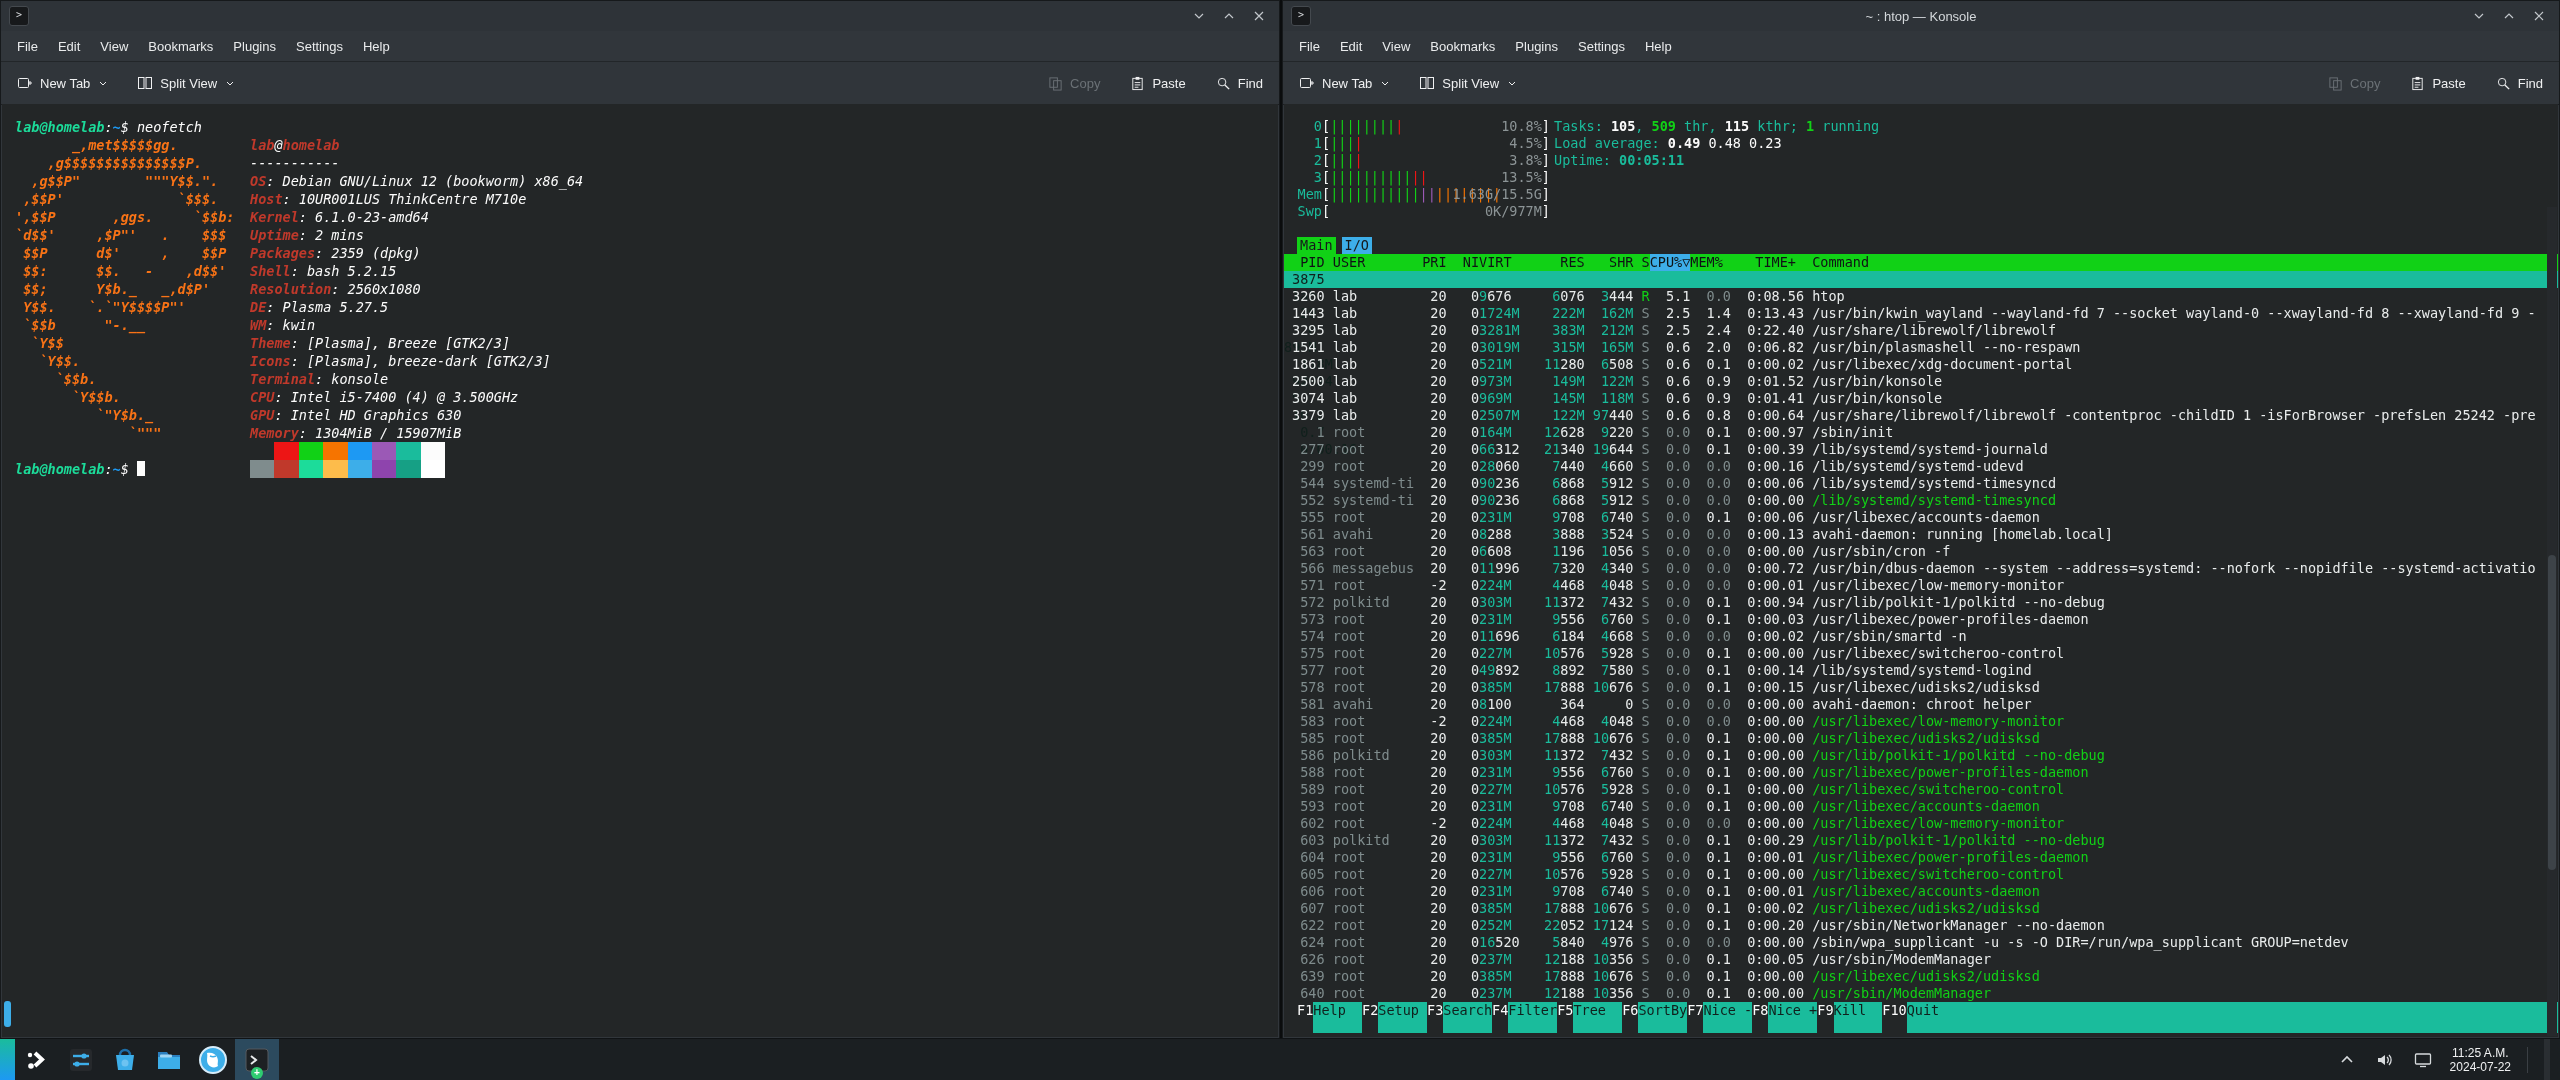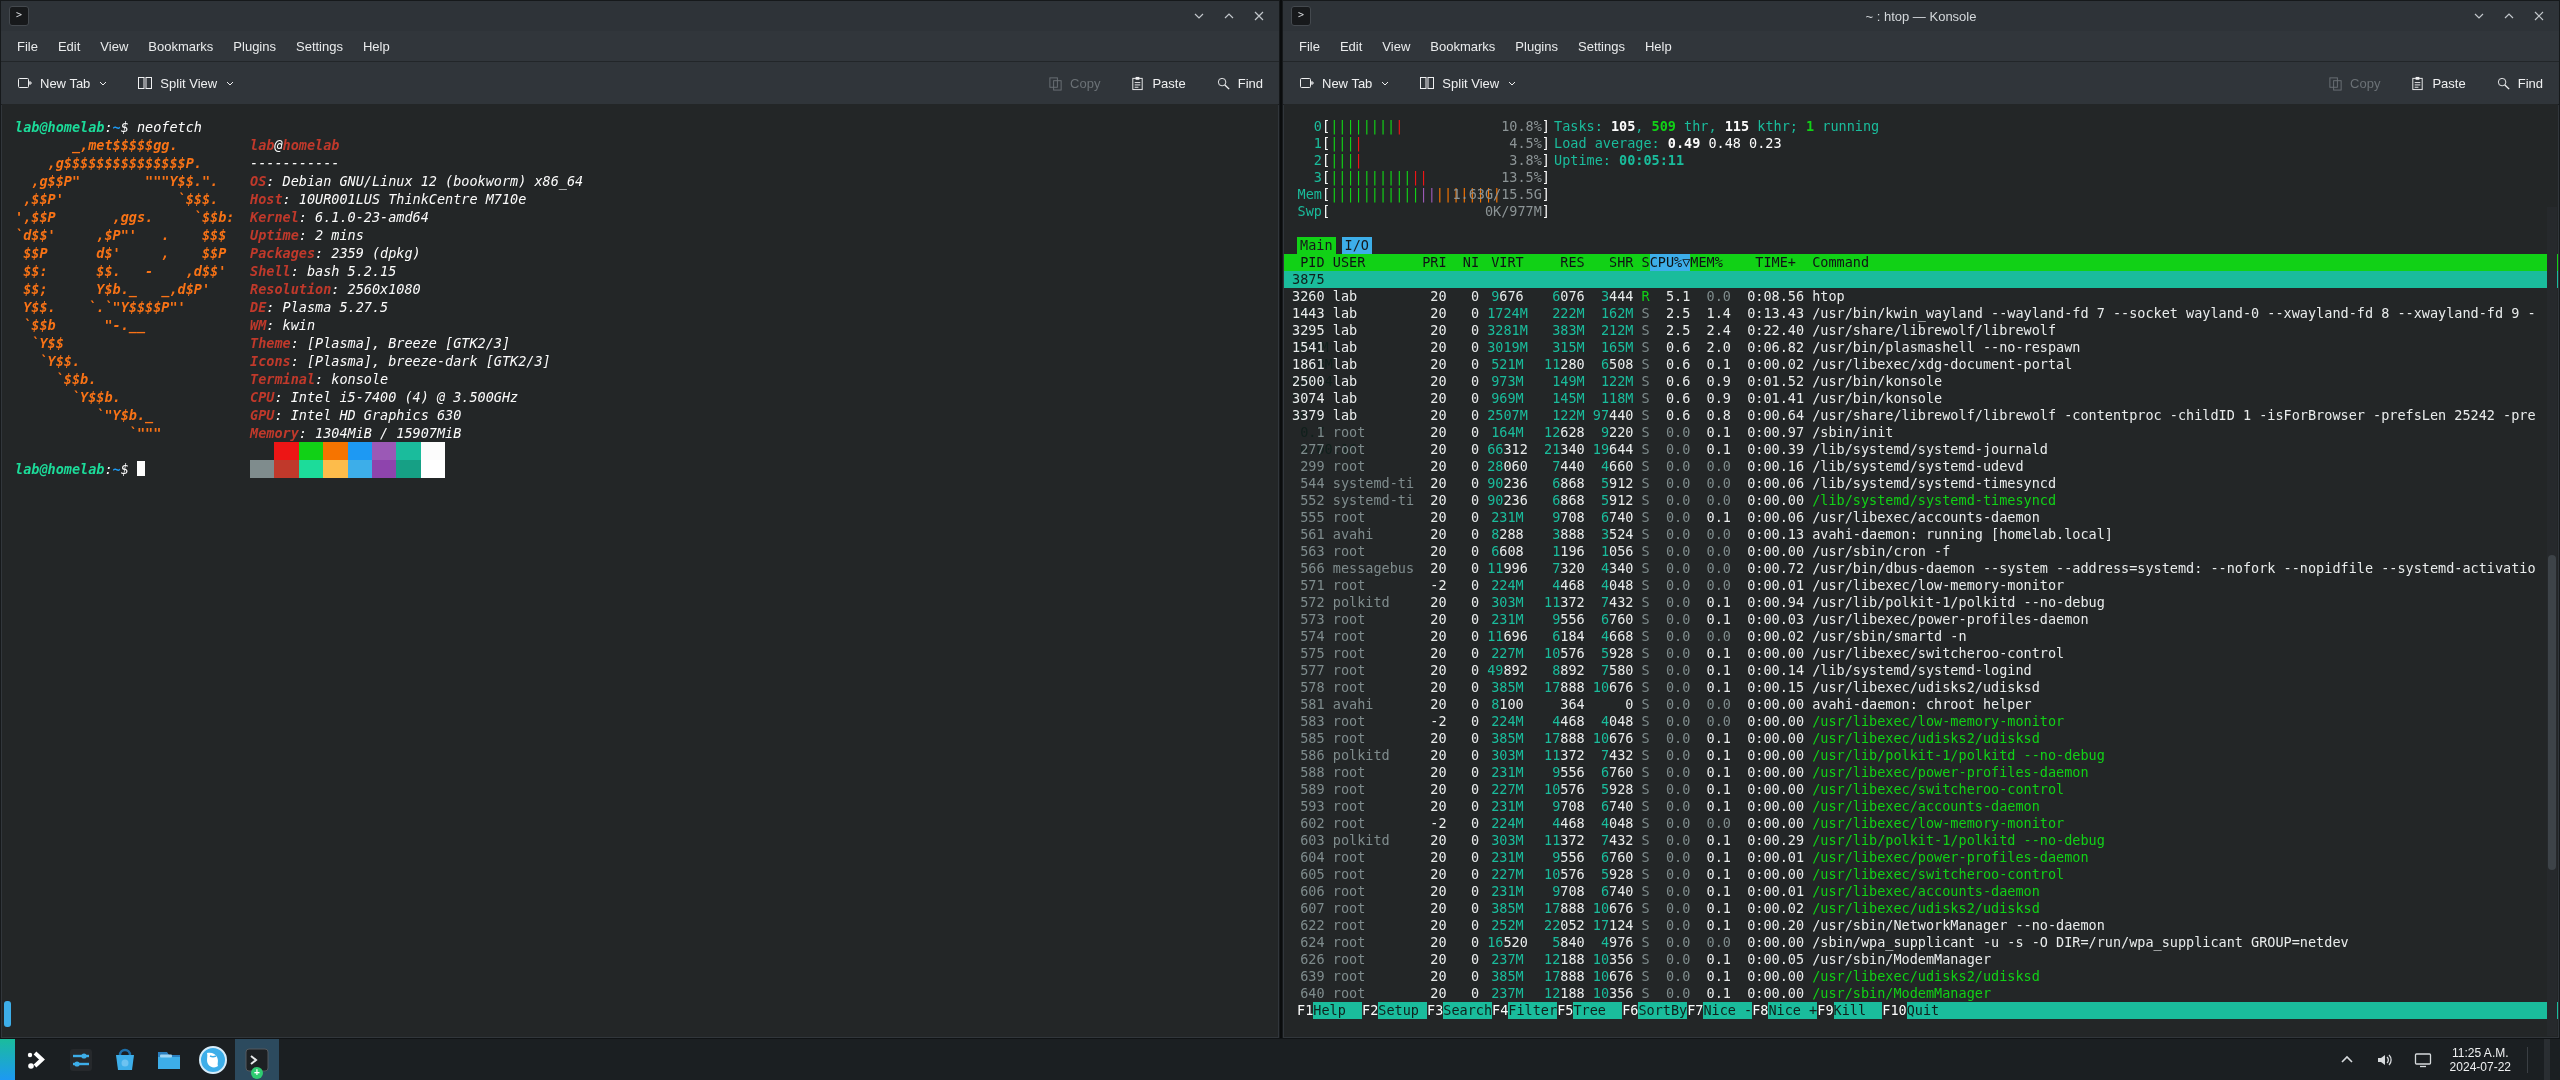--- a/index.html
+++ b/index.html
@@ -69,30 +69,30 @@
   .ht-header{display:flex;height:17px;background:#11d116;color:#101315;white-space:pre;}
   .ht-header .c-cpu{background:#3daee9;}
   .ht-header .c-mem{text-align:left;}
   .prow{display:flex;height:17px;white-space:pre;}
   .prow.sel{background:#1abc9c;flex-direction:column;}
   .prow.sel span{color:#10201c !important;}
   .c-pid{width:5ch;text-align:right;flex:none;}
   .c-user{width:11ch;padding-left:1ch;box-sizing:border-box;text-align:left;flex:none;overflow:hidden;}
   .c-pri{width:4ch;text-align:right;flex:none;}
   .c-ni{width:4ch;text-align:right;flex:none;}
-  .c-virt{width:7ch;text-align:center;flex:none;}
+  .c-virt{width:7ch;text-align:left;flex:none;}
   .c-res{width:6ch;text-align:right;flex:none;}
   .c-shr{width:6ch;text-align:right;flex:none;}
   .c-s{width:2ch;text-align:right;flex:none;}
   .c-cpu{width:5ch;text-align:right;flex:none;}
   .c-mem{width:5ch;text-align:right;flex:none;}
   .c-time{width:9ch;text-align:right;flex:none;}
   .c-cmd{flex:1;padding-left:1ch;overflow:hidden;}
   .pw{color:#e9ecec;}.pg{color:#7f8c8d;}.pgrn{color:#11d116;}.pt{color:#1abc9c;}
-  .fkey-bar{display:flex;height:17px;white-space:pre;margin-left:13px;}
+  .fkey-bar{display:flex;height:31px;white-space:pre;margin-left:13px;}
   .fk-key{color:#fcfcfc;flex:none;}
   .fk-label{background:#1abc9c;color:#10201c;width:6ch;flex:none;overflow:hidden;}
   .fk-fill{flex:1;background:#1abc9c;}
   .right-scrollbar{position:absolute;right:1px;top:103px;bottom:1px;width:10px;background:#26292c;}
   .right-scroll-thumb{position:absolute;left:1px;width:8px;top:42%;height:38%;background:#3d4348;border-radius:4px;}
   
   .taskbar{position:absolute;left:0;bottom:0;width:2560px;height:41px;background:#1b1f22;border-top:1px solid #101315;
            display:flex;align-items:center;}
   .launcher-strip{width:15px;height:41px;background:linear-gradient(180deg,#1abc9c,#1d99f3);flex:none;}
   .task-icon{width:44px;height:41px;display:flex;align-items:center;justify-content:center;position:relative;flex:none;}

